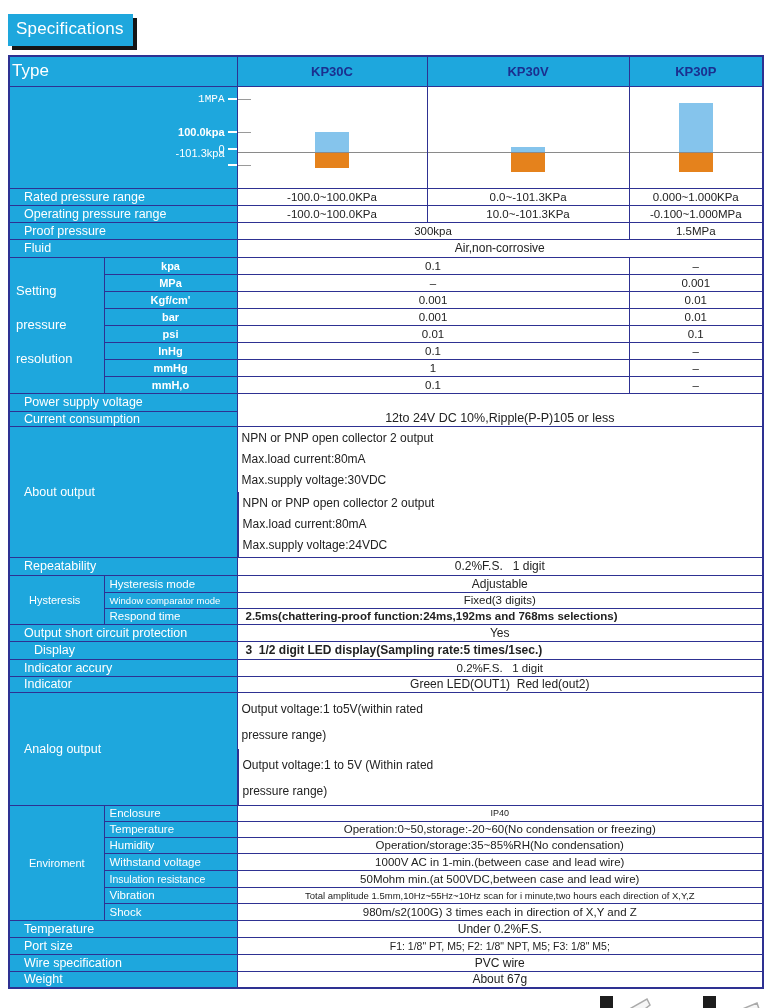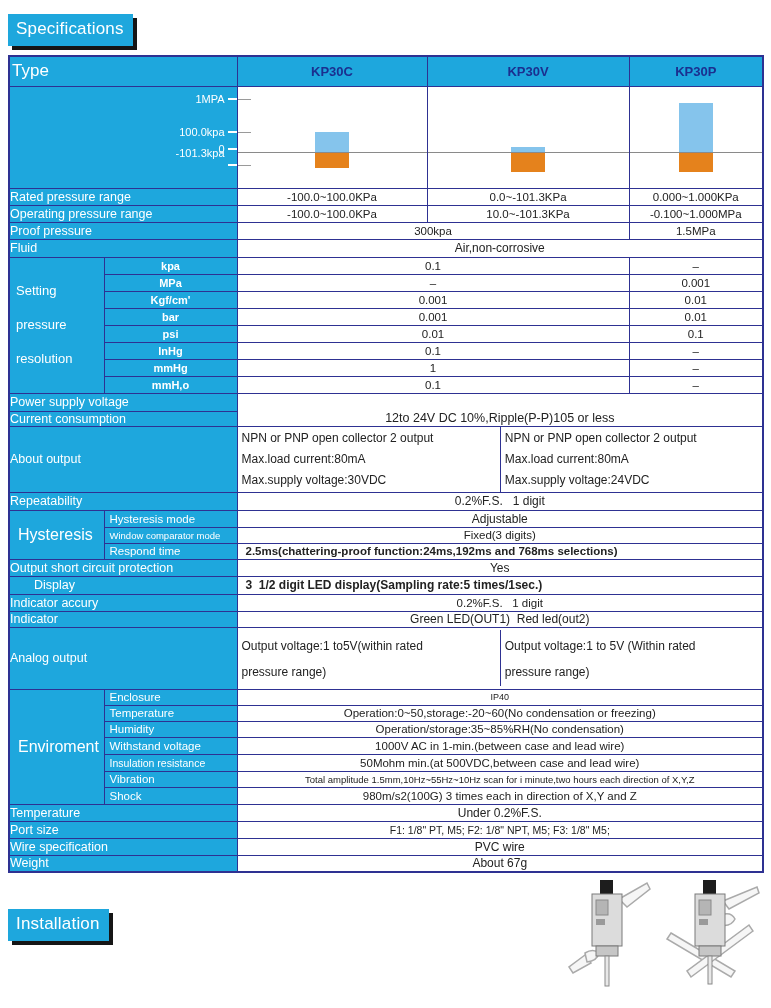--- a/index.html
+++ b/index.html
@@ -24,37 +24,37 @@
     border: 2px solid #2e3192;
     font-size: 11.5px;
   }
   .spec th, .spec td {
     border: 1px solid #2e3192;
     overflow: hidden; padding: 0 2px;
     vertical-align: middle;
   }
   .type-h { background:#1ea7dd; color:#fff; font-weight:400; font-size:17px; text-align:left; padding-left:28px; }
   .model-h { background:#1ea7dd; color:#1b2f8f; font-weight:bold; font-size:13px; text-align:center; }
-  td.lbl { background:#1ea7dd; color:#fff; text-align:left; font-size:12.5px; padding-left:0; font-weight:400; }
+  td.lbl { background:#1ea7dd; color:#fff; text-align:left; font-size:12.5px; padding-left:14px; font-weight:400; }
   td.sub { text-align:center; font-weight:bold; font-size:11px; padding-left:2px; }
   td.sub2 { font-size:11.5px; font-weight:400; padding-left:5px; }
   td.tinylbl { font-size:9.5px; }
   td.smalllbl { font-size:10.5px; }
   td.grouplbl { white-space:pre-line; font-size:13px; line-height:34px; padding-left:6px; vertical-align:middle; }
-  td.grouplbl2 { font-size:16px; padding-left:8px; }
+  td.grouplbl2 { font-size:11px; padding-left:19px; }
   td.ind1 { padding-left:24px; }
   td.val { color:#222; text-align:center; background:#fff; font-size:11.5px; }
   td.big { font-size:12px; }
   td.left { text-align:left; padding-left:8px;font-weight:bold; }
   td.small { font-size:9.5px; }
   td.tiny { font-size:9px; }
   td.psize { font-size:10.5px; }
   td.bottomv { vertical-align:bottom; font-size:12.5px; padding-bottom:1px; }
   td.splitcell { padding:0; }
-  .halves { display:flex; width:100%; height:100%; align-items:stretch; }
+  .halves { display:flex; width:100%; height:100%; align-items:stretch;flex-direction:column; }
   .half { flex:1 1 50%; white-space:pre-line; text-align:left; font-size:12px; line-height:21px; padding:1px 4px; color:#222; background:#fff; }
   .half.h2 { border-left:1px solid #2e3192; }
   td.analogcell .half { line-height:26px; padding-top:3px; }
   
   td.chartlbl { background:#1ea7dd; position:relative; padding:0; }
   .ticklabel { position:absolute; right:12px; color:#fff; font-size:11px; line-height:12px; white-space:nowrap; }
   .tickdash { position:absolute; right:0; width:9px; height:2px; background:#fff; }
   td.chart-cell { position:relative; background:#fff; padding:0; }
   .zero-line { position:absolute; left:0; right:0; height:1px; background:#8a8a8a; }
   .tickdash2 { position:absolute; left:0; width:13px; height:1px; background:#9a9a9a; }
@@ -83,23 +83,23 @@
     <tr style="height:30px">
       <th colspan="2" class="type-h">Type</th>
       <th class="model-h">KP30C</th>
       <th class="model-h">KP30V</th>
       <th class="model-h">KP30P</th>
     </tr>
   </thead>
   <tbody id="spec-body">
     <tr style="height:102px">
       <td colspan="2" class="chartlbl" id="chart-label-cell">
-          <span class="ticklabel" style="top: 6px;">1MPA</span>
+          <span class="ticklabel" style="top: 6px; font-family: Liberation Mono, monospace;">1MPA</span>
           <div class="tickdash" style="top: 11px;"></div>
-          <span class="ticklabel" style="top: 39px;">100.0kpa</span>
+          <span class="ticklabel" style="top: 39px; font-weight: bold;">100.0kpa</span>
           <div class="tickdash" style="top: 44px;"></div>
           <span class="ticklabel" style="top: 56px;">0</span>
           <div class="tickdash" style="top: 61px;"></div>
           <span class="ticklabel" style="top: 60px;">-101.3kpa</span>
           <div class="tickdash" style="top: 77px;"></div>
         </td>
       <td class="chart-cell">
           <div class="tickdash2" style="top: 12px;"></div>
           <div class="tickdash2" style="top: 45px;"></div>
           <div class="tickdash2" style="top: 78px;"></div>

